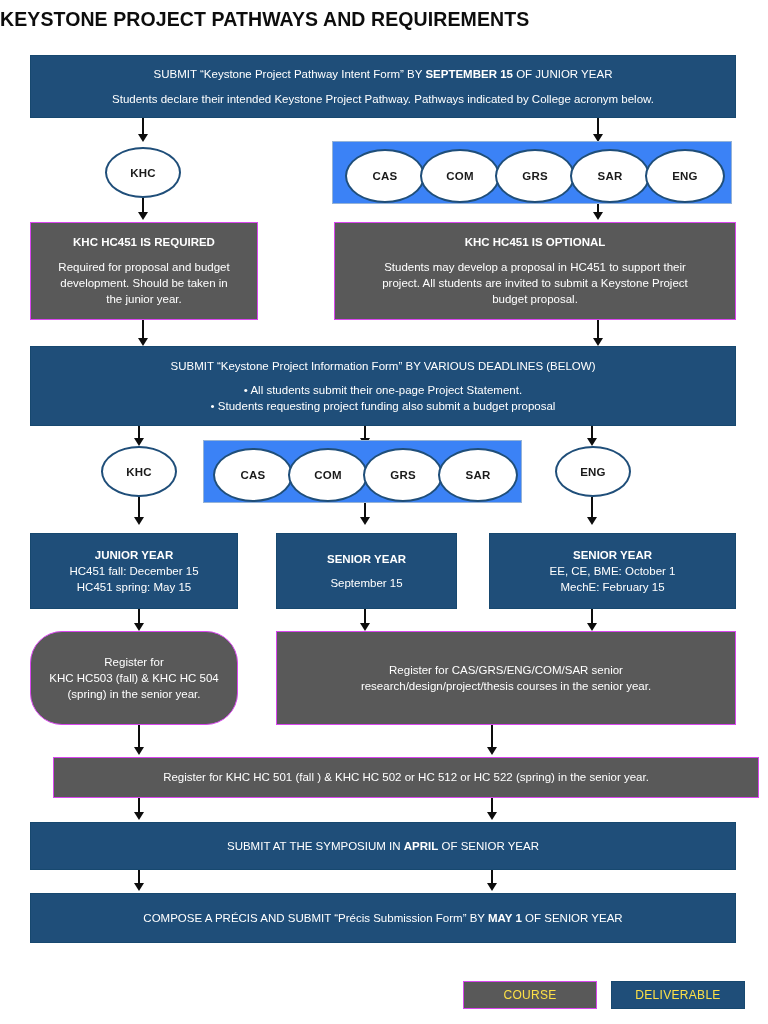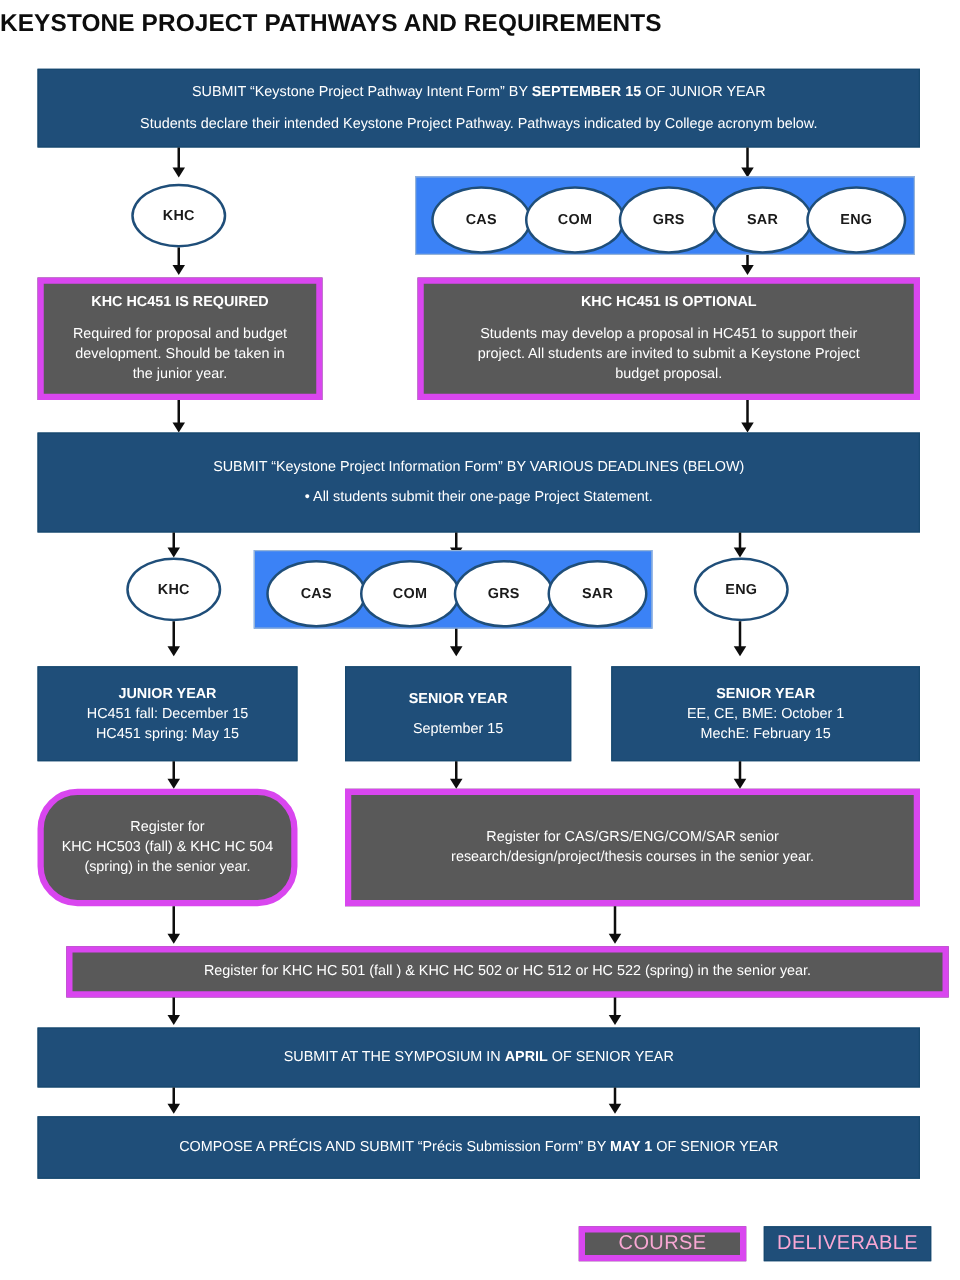--- a/index.html
+++ b/index.html
@@ -41,21 +41,21 @@
     text-align: center;
     color: #ffffff;
     line-height: 1.42;
   }
   .box-blue {
     background: #1f4e79;
     border: 1px solid #17486f;
   }
   .box-grey {
     background: #595959;
-    border: 5px solid #d946ef;
+    border: 1px solid #d946ef;
   }
   .box p { margin: 0; padding: 0 10px; }
   .box p.tight { margin: 0; }
   .box .hdr { font-weight: bold; }
   .sp { display: block; height: 8px; }
 
   
   .ell-group {
     background: #3b82f6;
     border: 1px solid #95b3d7;
@@ -86,22 +86,22 @@
     border-left: 5px solid transparent;
     border-right: 5px solid transparent;
     border-top: 8px solid #0d0d0d;
   }
 
   
   .legend-item {
     display: flex;
     align-items: center;
     justify-content: center;
-    color: #f9a8d4;
-    font-size: 16px;
+    color: #fde047;
+    font-size: 12px;
     letter-spacing: 0.3px;
   }
 </style>
 </head>
 <body>
 
 <div id="canvas">
 
   <div class="abs title">KEYSTONE PROJECT PATHWAYS AND REQUIREMENTS</div>
 
@@ -166,20 +166,21 @@
   <div class="abs vline" style="left:142px; top:320px; height:22px;"></div>
   <div class="abs arrowhead" style="left:138px; top:338px;"></div>
 
   <div class="abs vline" style="left:597px; top:320px; height:22px;"></div>
   <div class="abs arrowhead" style="left:593px; top:338px;"></div>
 
   <div class="abs box box-blue" style="left:30px; top:346px; width:706px; height:80px; font-size:11.5px;">
     <p class="tight">SUBMIT “Keystone Project Information Form” BY VARIOUS DEADLINES (BELOW)</p>
     <span class="sp"></span>
     <p class="tight">•   All students submit their one-page Project Statement.</p>
+    <p class="tight">•   Students requesting project funding also submit a budget proposal</p>
   </div>
 
   <div class="abs vline" style="left:138px; top:426px; height:14px;"></div>
   <div class="abs arrowhead" style="left:134px; top:438px;"></div>
 
   <div class="abs vline" style="left:364px; top:426px; height:14px;"></div>
   <div class="abs arrowhead" style="left:360px; top:438px;"></div>
 
   <div class="abs vline" style="left:591px; top:426px; height:14px;"></div>
   <div class="abs arrowhead" style="left:587px; top:438px;"></div>

